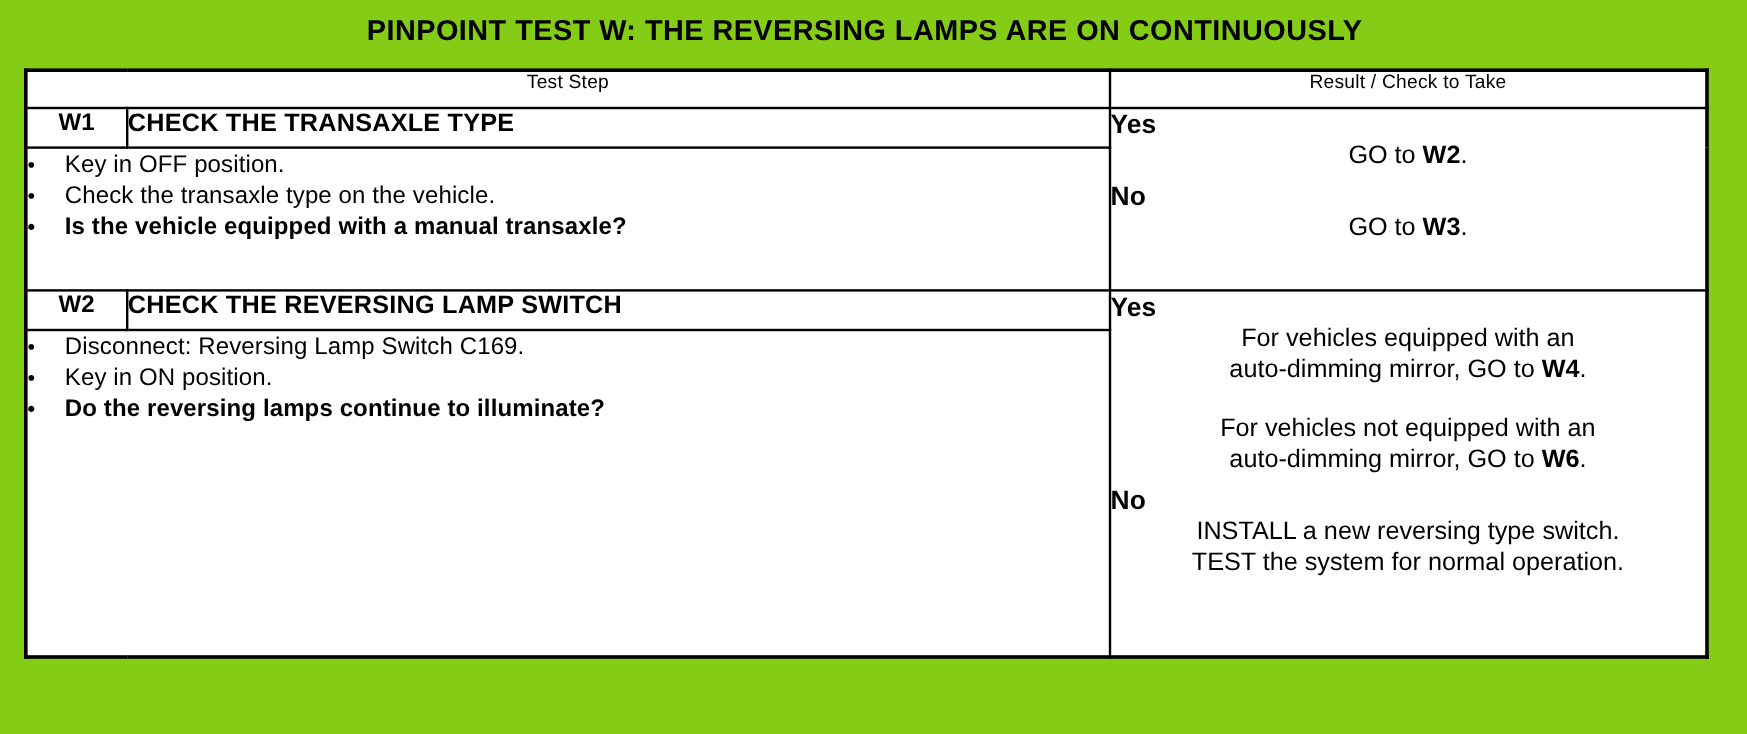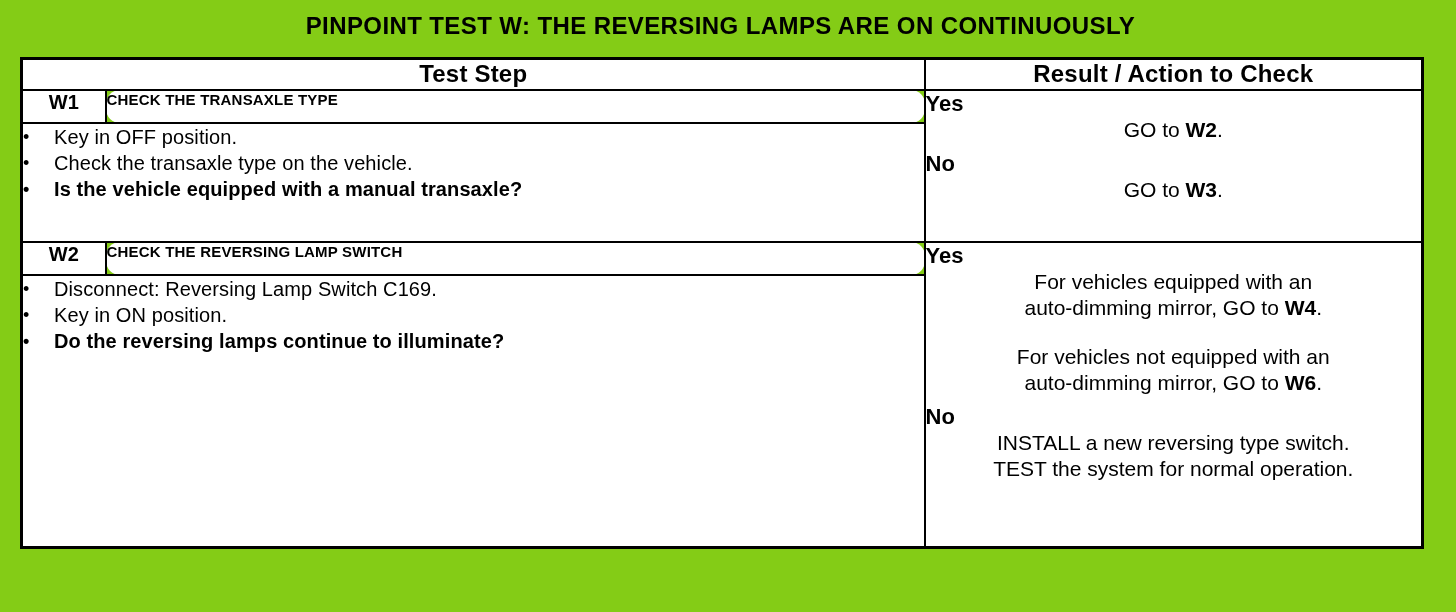--- a/index.html
+++ b/index.html
@@ -12,30 +12,30 @@
   }
   table.pinpoint{
     position:absolute;top:57px;left:20px;width:1401px;
     border-collapse:collapse;table-layout:fixed;
     border:3px solid #000;
   }
   table.pinpoint th, table.pinpoint td{
     border:2px solid #000;padding:0;vertical-align:top;background:#fff;
   }
   th.colhead{
-    height:29px;font-size:24px;font-weight:bold;text-align:center;vertical-align:middle;
+    height:29px;font-size:16px;font-weight:normal;text-align:center;vertical-align:middle;
     letter-spacing:0.2px;
   }
   td.wnum{
     height:31px;text-align:center;vertical-align:middle;
     font-weight:bold;font-size:20px;
   }
   td.stitle{
-    vertical-align:middle;font-weight:bold;font-size:15px;
-    padding-left:9px;letter-spacing:0.2px;white-space:nowrap;border-radius:14px;
+    vertical-align:middle;font-weight:bold;font-size:21px;
+    padding-left:9px;letter-spacing:0.2px;white-space:nowrap;
   }
   td.sbody{
     padding:6px 0 0 96px;font-size:20px;letter-spacing:0.1px;
   }
   tr.brow-w1 td.sbody{height:117px;}
   tr.brow-w2 td.sbody{height:270px;}
   .bullet-row{display:flex;line-height:26px;white-space:nowrap;}
   .bullet-row .dot{flex:0 0 31px;width:31px;font-size:18px;}
   .bullet-row.b .btext{font-weight:bold;}
   td.result{
@@ -60,21 +60,21 @@
 
   <table class="pinpoint">
     <colgroup>
       <col style="width:84px">
         <col style="width:819px">
         <col style="width:498px">
     </colgroup>
     <thead>
       <tr>
         <th class="colhead" colspan="2">Test Step</th>
-        <th class="colhead">Result / Action to Check</th>
+        <th class="colhead">Result / Check to Take</th>
       </tr>
     </thead>
     <tbody>
       <tr>
         <td class="wnum">W1</td>
         <td class="stitle">CHECK THE TRANSAXLE TYPE</td>
         <td class="result" rowspan="2">
             <div class="rblock">
               <div class="rhead">Yes</div>
               <div class="rpara">

